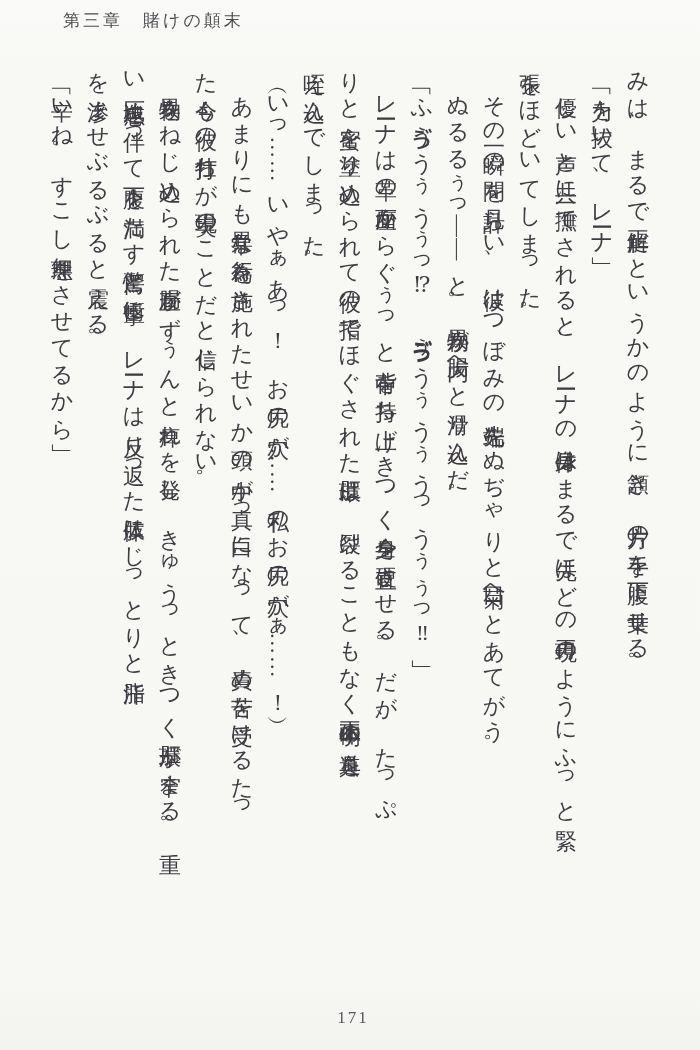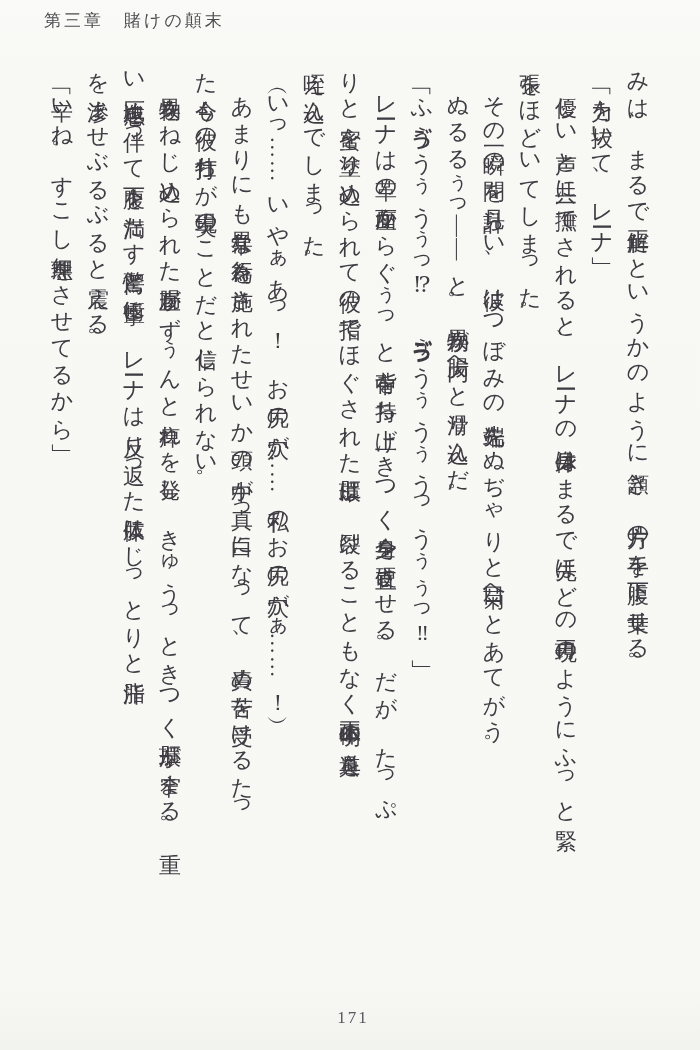--- a/index.html
+++ b/index.html
@@ -13,21 +13,21 @@
     height: 1050px;
     margin: 0 auto;
     background: #f8f8f5;
     background-image: linear-gradient(180deg, #fafaf8 0%, #f8f8f5 6%, #f7f7f4 94%, #f2f2ef 100%);
     overflow: hidden;
     font-family: "Liberation Serif", "DejaVu Serif", serif;
     color: #434147;
   }
   .chapter-header {
     position: absolute;
-    left: 44px;
+    left: 63px;
     top: 9px;
     font-size: 17px;
     letter-spacing: 3px;
     color: #4c4a4e;
     white-space: pre;
   }
   .body-text {
     position: absolute;
     top: 57px;
     right: 44px;

